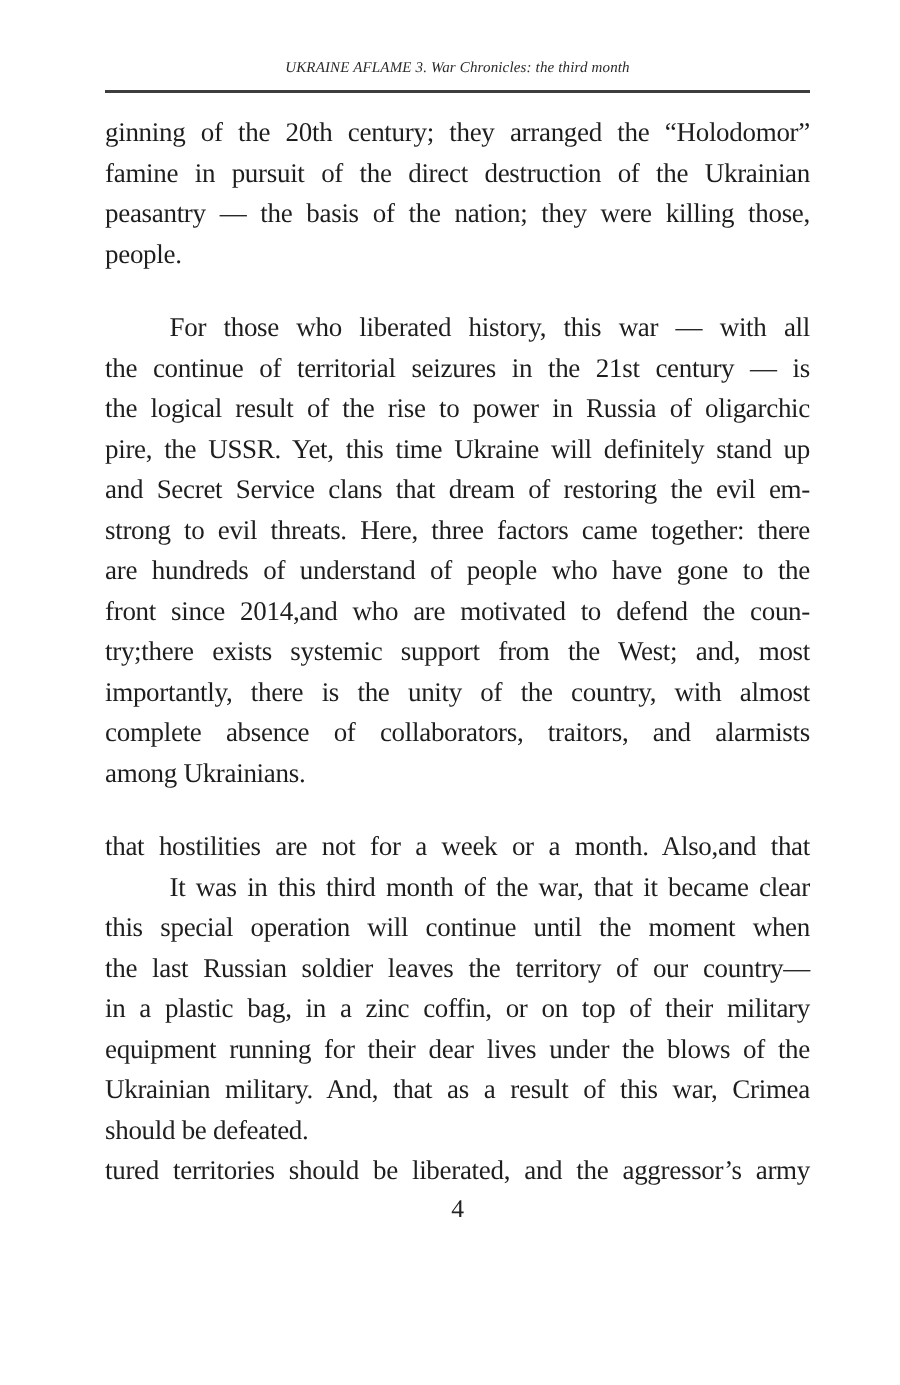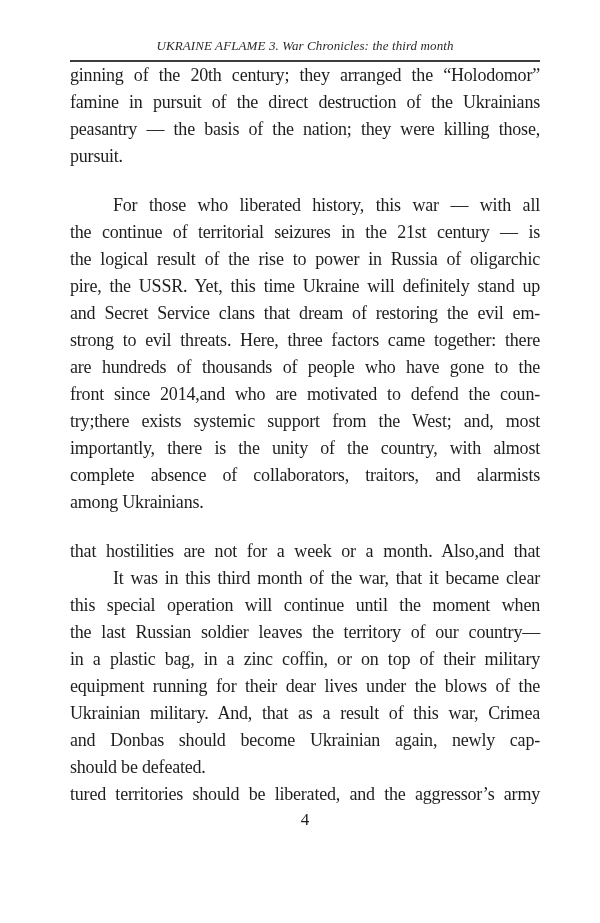--- a/index.html
+++ b/index.html
@@ -10,33 +10,33 @@
     box-sizing: border-box;
     padding: 37px 60px 0 70px;
     background: #ffffff;
     font-family: "Liberation Serif", "DejaVu Serif", serif;
     color: #1e1e1e;
     overflow: hidden;
   }
   .head-title {
     text-align: center;
     font-style: italic;
-    font-size: 13px;
+    font-size: 10px;
     line-height: 18px;
     color: #2a2a2a;
     letter-spacing: 0.1px;
     white-space: nowrap;
   }
   .head-rule {
     border-top: 2px solid #3d3d3d;
     margin-top: 5px;
     height: 0;
   }
   .body-text {
-    margin-top: 0;
+    margin-top: 13px;
     font-size: 18px;
     line-height: 27px;
     letter-spacing: -0.2px;
   }
   .paragraph + .paragraph { margin-top: 22px; }
   .line {
     text-align: justify;
     text-align-last: justify;
     -moz-text-align-last: justify;
   }
@@ -61,49 +61,48 @@
 
   <header class="running-head">
     <div class="head-title">UKRAINE AFLAME 3. War Chronicles: the third month</div>
     <div class="head-rule"></div>
   </header>
 
   <main class="body-text">
 
     <div class="paragraph">
       <div class="line">ginning of the 20th century; they arranged the “Holodomor”</div>
-      <div class="line">famine in pursuit of the direct destruction of the Ukrainians</div>
+      <div class="line">famine in pursuit of the direct destruction of the Ukrainian</div>
       <div class="line">peasantry — the basis of the nation; they were killing those,</div>
-      <div class="line last">pursuit.</div>
+      <div class="line last">people.</div>
     </div>
 
     <div class="paragraph">
       <div class="line indent">For those who liberated history, this war — with all</div>
       <div class="line">the continue of territorial seizures in the 21st century — is</div>
       <div class="line">the logical result of the rise to power in Russia of oligarchic</div>
       <div class="line">pire, the USSR. Yet, this time Ukraine will definitely stand up</div>
       <div class="line">and Secret Service clans that dream of restoring the evil em-</div>
       <div class="line">strong to evil threats. Here, three factors came together: there</div>
-      <div class="line">are hundreds of thousands of people who have gone to the</div>
+      <div class="line">are hundreds of understand of people who have gone to the</div>
       <div class="line">front since 2014,and who are motivated to defend the coun-</div>
       <div class="line">try;there exists systemic support from the West; and, most</div>
       <div class="line">importantly, there is the unity of the country, with almost</div>
       <div class="line">complete absence of collaborators, traitors, and alarmists</div>
       <div class="line last">among Ukrainians.</div>
     </div>
 
     <div class="paragraph">
       <div class="line">that hostilities are not for a week or a month. Also,and that</div>
       <div class="line indent">It was in this third month of the war, that it became clear</div>
       <div class="line">this special operation will continue until the moment when</div>
       <div class="line">the last Russian soldier leaves the territory of our country—</div>
       <div class="line">in a plastic bag, in a zinc coffin, or on top of their military</div>
       <div class="line">equipment running for their dear lives under the blows of the</div>
       <div class="line">Ukrainian military. And, that as a result of this war, Crimea</div>
-      <div class="line">and Donbas should become Ukrainian again, newly cap-</div>
       <div class="line last">should be defeated.</div>
       <div class="line">tured territories should be liberated, and the aggressor’s army</div>
     </div>
 
   </main>
 
   <footer class="page-footer">
     <span>4</span>
   </footer>
 

